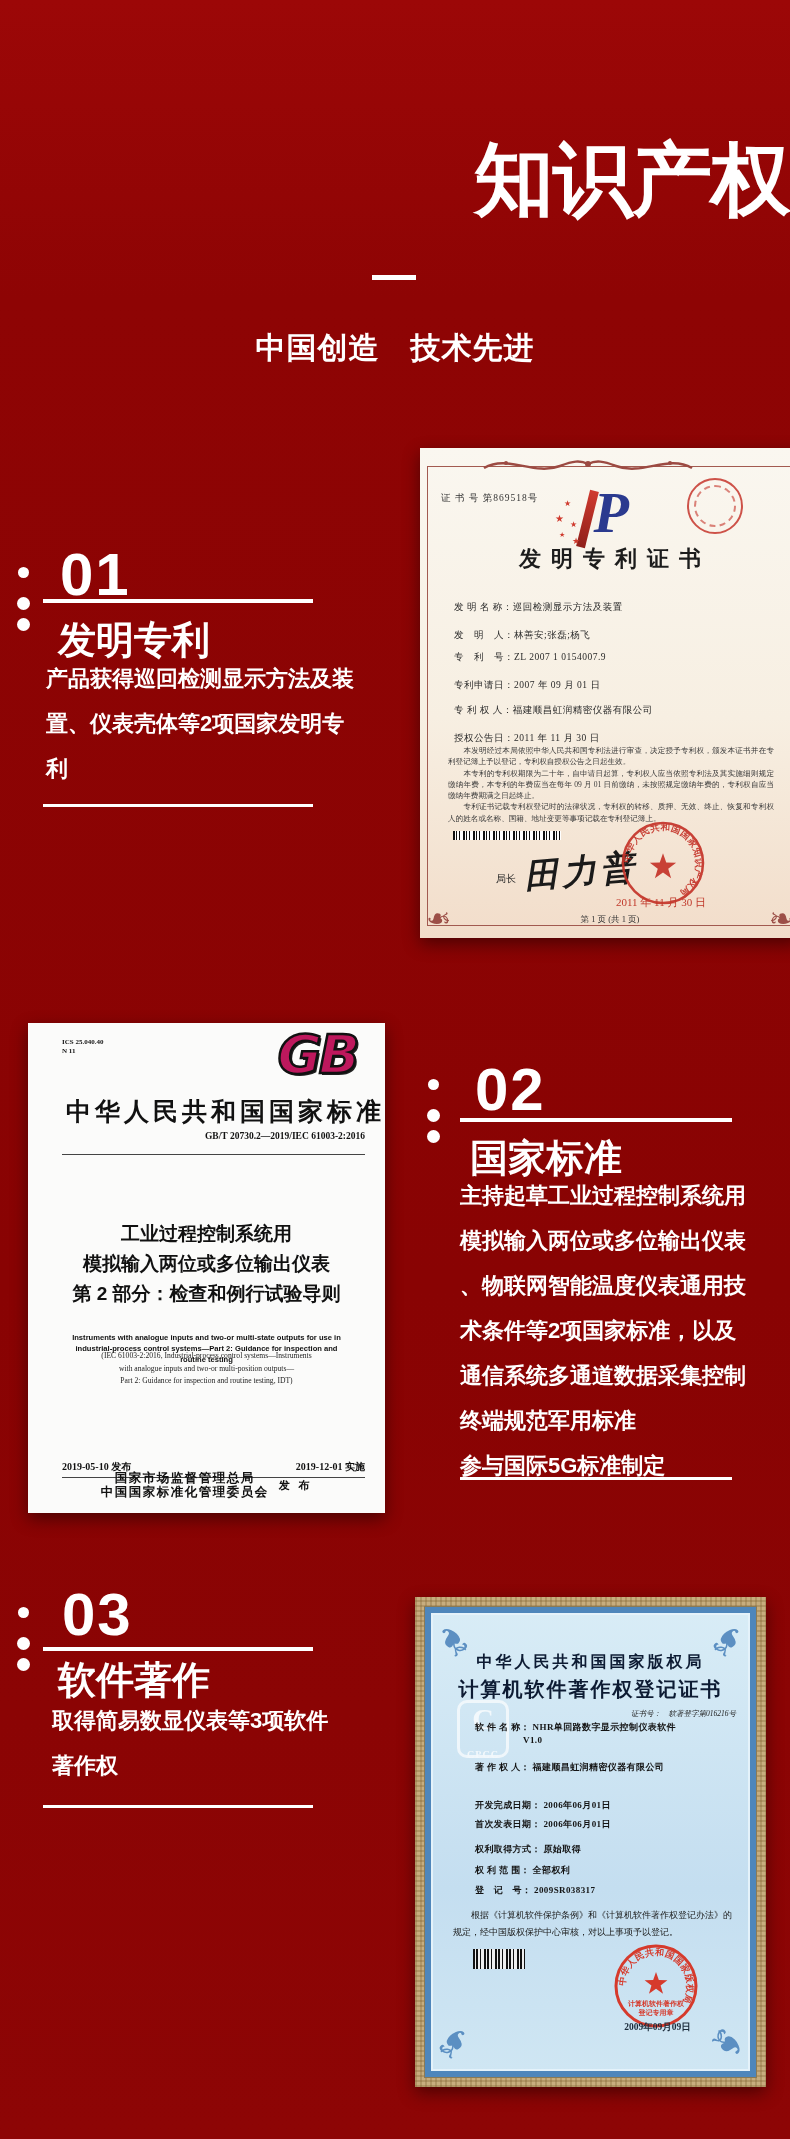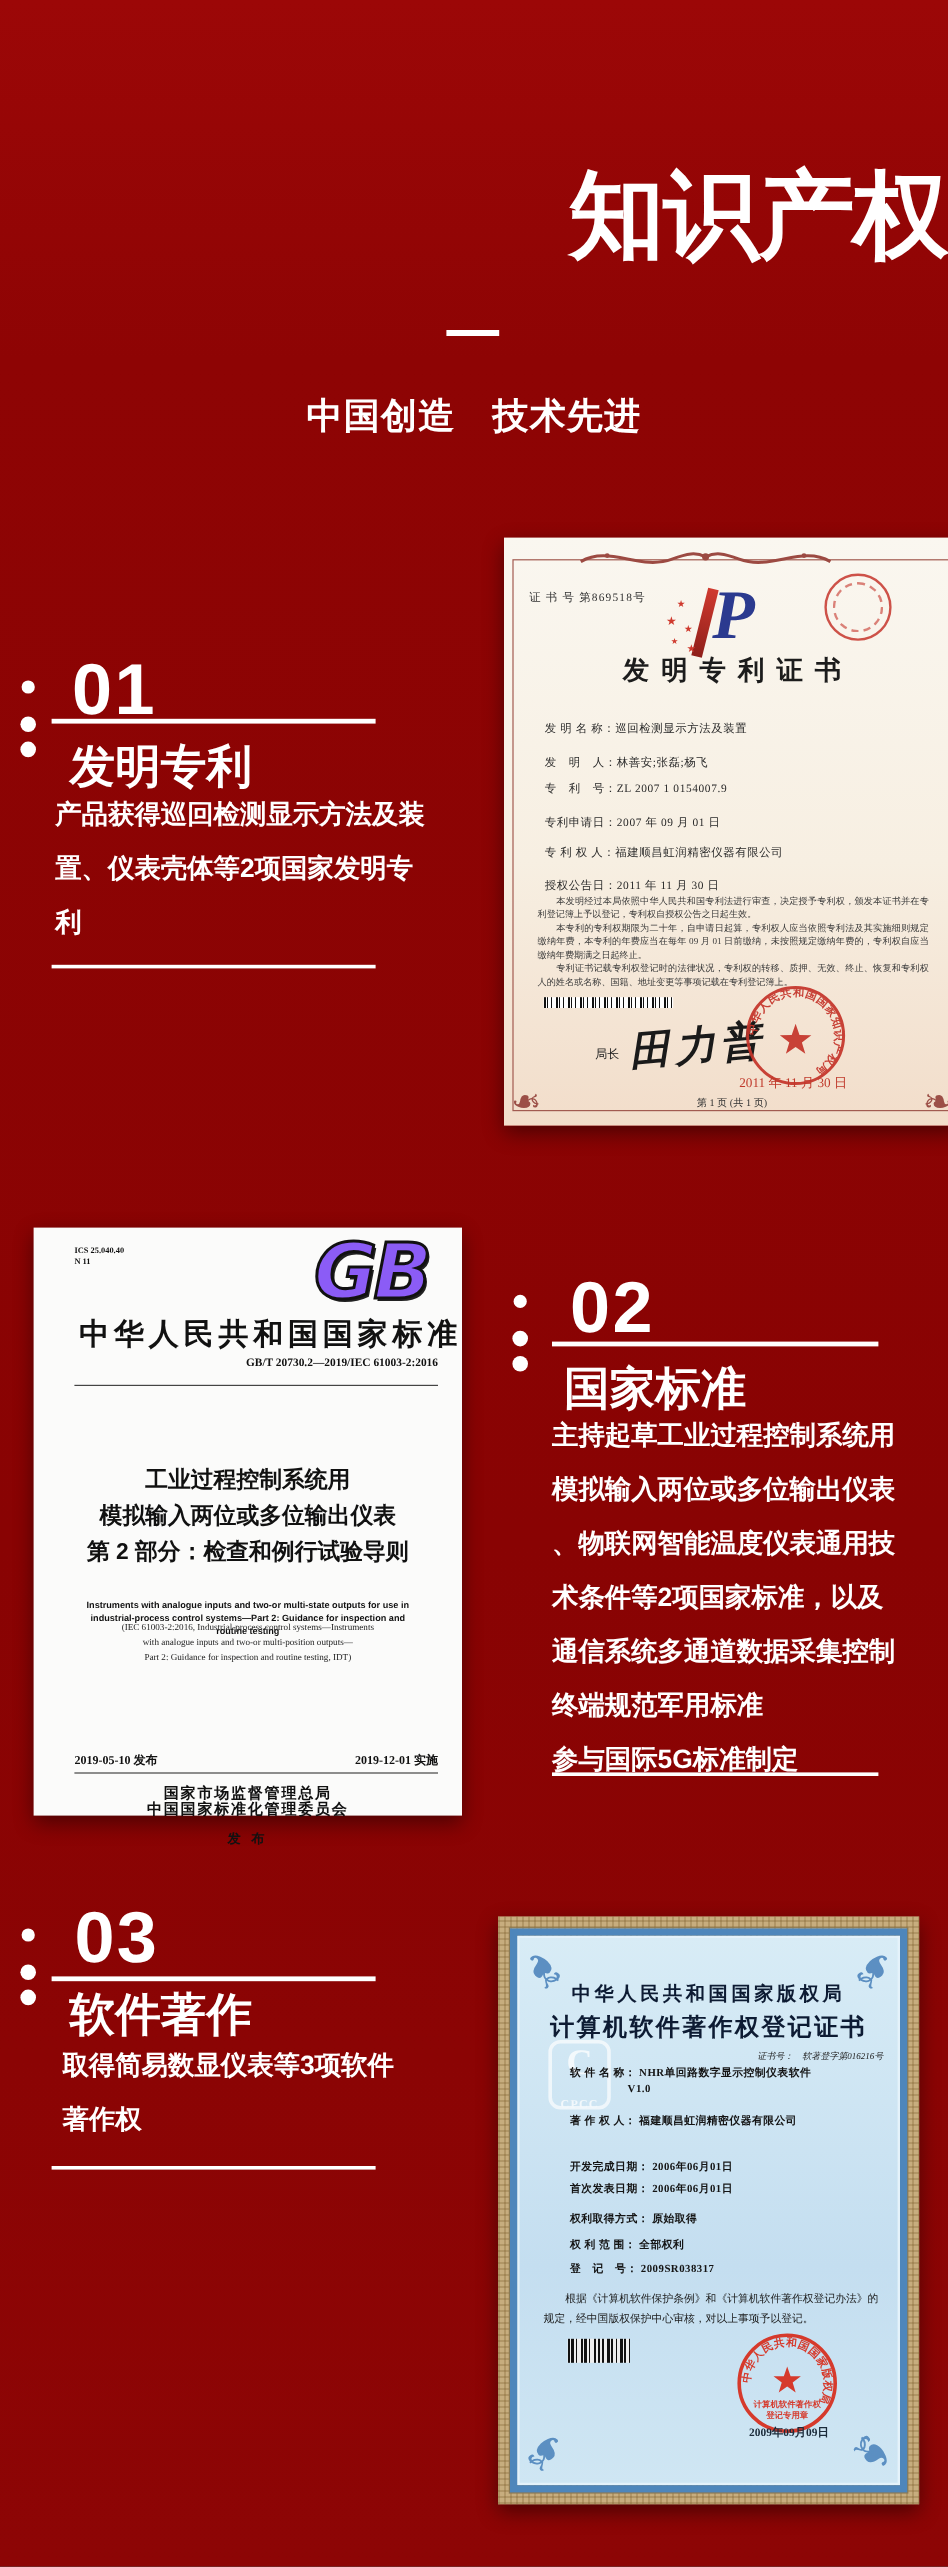--- a/index.html
+++ b/index.html
@@ -85,40 +85,40 @@
   .p-fl{position:absolute;font-size:30px;color:#9c4f47;line-height:1;
     font-family:"DejaVu Sans",sans-serif;}
   .p-fl-l{left:6px;bottom:4px;transform:scaleX(-1);}
   .p-fl-r{right:6px;bottom:4px;}
   
   .cert-gb{position:absolute;left:28px;top:1023px;width:357px;height:490px;background:#fbfbfa;
     box-shadow:0 6px 16px rgba(0,0,0,.45);color:#111;
     font-family:"Liberation Serif","DejaVu Serif",serif;}
   .g-ics{position:absolute;left:34px;top:15px;font-size:7px;font-weight:bold;line-height:9px;
     white-space:pre-line;}
-  .g-logo{position:absolute;right:28px;top:0px;font-size:64px;font-weight:bold;font-style:italic;
-    line-height:1.2;letter-spacing:-3px;color:#8b5cf6;-webkit-text-stroke:2.5px #111;
+  .g-logo{position:absolute;right:28px;top:0px;font-size:54px;font-weight:bold;font-style:italic;
+    line-height:1.2;letter-spacing:-3px;color:#be185d;-webkit-text-stroke:2.5px #111;
     text-shadow:0 0 1px #000,2px 2px 0 #222;font-family:"DejaVu Sans",sans-serif;}
   .g-name{position:absolute;left:0;right:0;top:72px;text-align:right;font-size:25px;
     font-weight:bold;letter-spacing:4px;}
   .g-code{position:absolute;right:20px;top:108px;font-size:9.5px;font-weight:bold;}
   .g-rule{position:absolute;left:34px;right:20px;top:131px;border-top:1.5px solid #444;}
   .g-title{position:absolute;left:0;right:0;top:196px;text-align:center;font-size:19px;
     font-weight:bold;line-height:30px;white-space:pre-line;
     font-family:"Liberation Sans","DejaVu Sans",sans-serif;}
   .g-en{position:absolute;left:20px;right:20px;top:287px;text-align:center;font-size:7.6px;
     font-weight:bold;line-height:11px;white-space:pre-line;
     font-family:"Liberation Sans","DejaVu Sans",sans-serif;margin-top:22px;}
   .g-iec{position:absolute;left:20px;right:20px;top:327px;text-align:center;font-size:7.6px;
     line-height:12.5px;white-space:pre-line;color:#222;}
   .g-issue{position:absolute;left:34px;top:437px;font-size:10px;font-weight:bold;}
   .g-impl{position:absolute;right:20px;top:437px;font-size:10px;font-weight:bold;}
   .g-rule2{position:absolute;left:34px;right:20px;top:454px;border-top:1px solid #444;}
-  .g-pub{position:absolute;left:0;right:0;top:464px;display:flex;justify-content:center;
-    align-items:center;gap:10px;flex-direction:column;}
+  .g-pub{position:absolute;left:0;right:0;top:448px;display:flex;justify-content:center;
+    align-items:center;gap:10px;}
   .g-pub-lines{font-size:12.5px;font-weight:bold;line-height:14px;text-align:center;
     white-space:pre-line;letter-spacing:1.5px;}
   .g-pub-label{font-size:11px;font-weight:bold;letter-spacing:3px;}
   
   .cert-soft{position:absolute;left:415px;top:1597px;width:351px;height:490px;
     background:#c7ad7e;box-shadow:0 6px 16px rgba(0,0,0,.45);color:#0d1b33;
     background-image:repeating-linear-gradient(0deg,rgba(120,90,40,.28) 0 2px,transparent 2px 5px),
       repeating-linear-gradient(90deg,rgba(120,90,40,.28) 0 2px,transparent 2px 5px);
     font-family:"Liberation Serif","DejaVu Serif",serif;}
   .s-field{position:absolute;inset:10px;border:6px solid #4e86bb;

